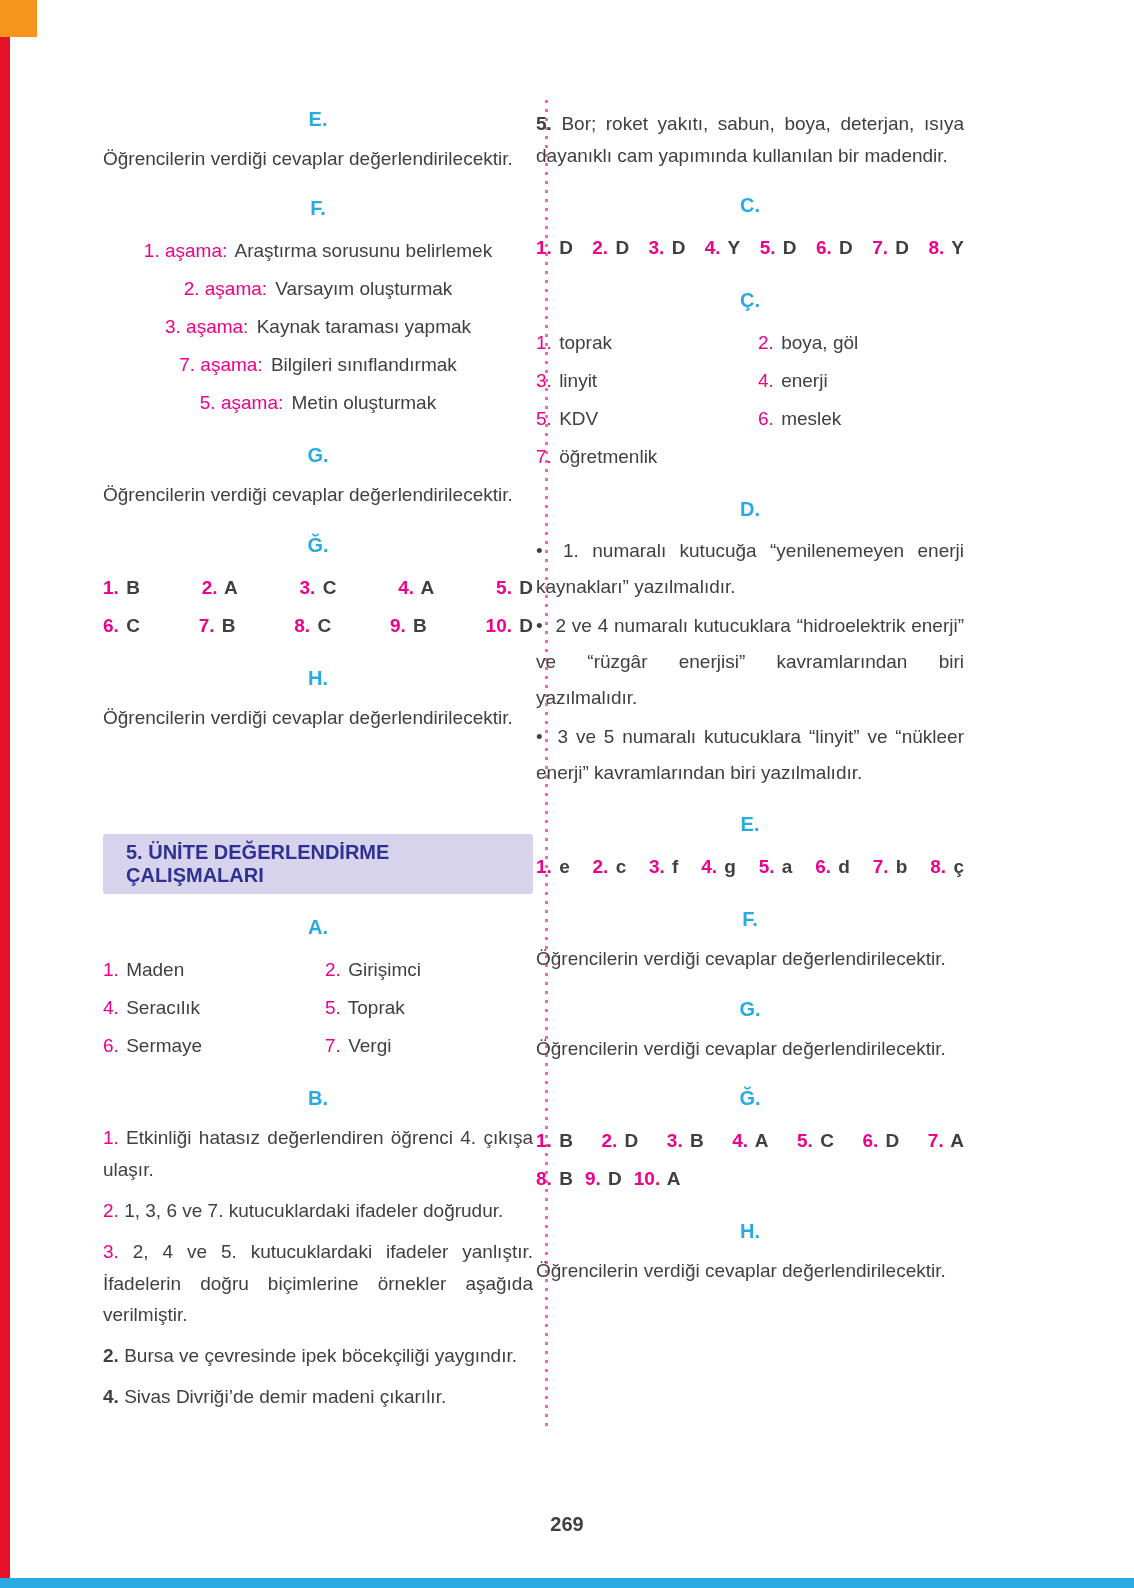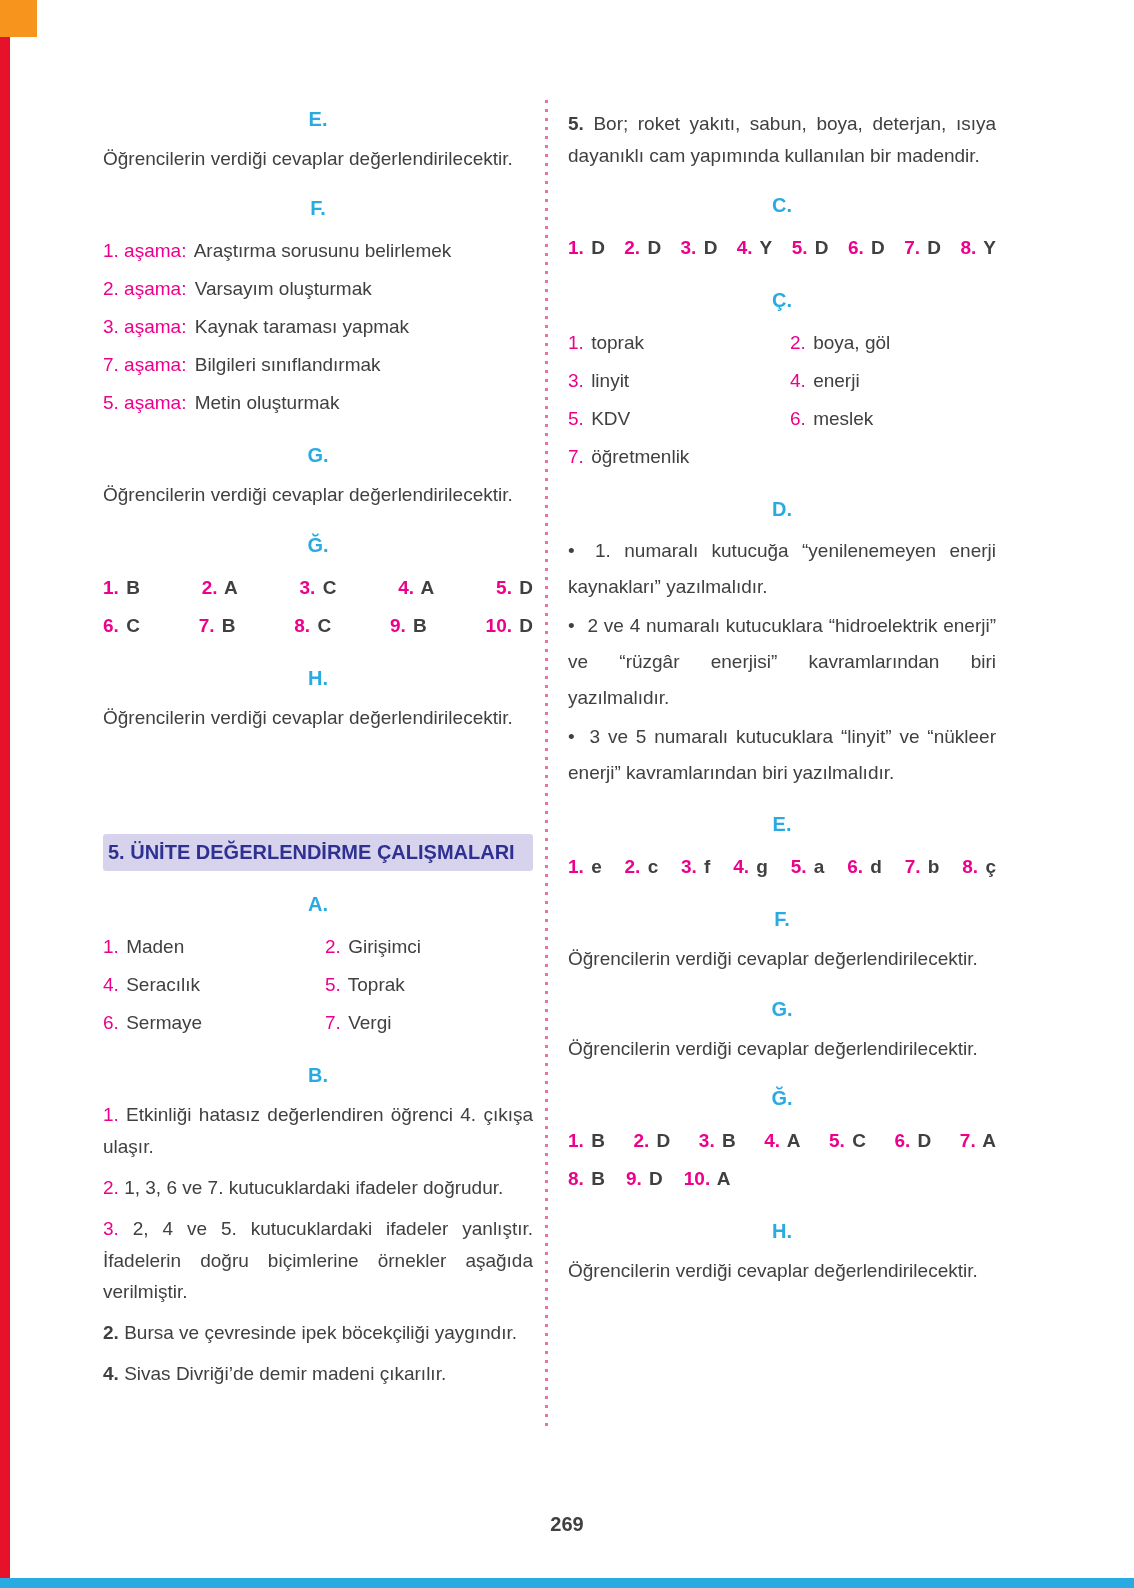--- a/index.html
+++ b/index.html
@@ -16,41 +16,41 @@
   }
   .corner-orange{position:absolute;left:0;top:0;width:37px;height:37px;background:var(--border-orange);}
   .bar-red{position:absolute;left:0;top:37px;width:10px;height:calc(100% - 47px);background:var(--border-red);}
   .bar-blue{position:absolute;left:0;bottom:0;width:100%;height:10px;background:var(--border-blue);}
   .divider{
     position:absolute;left:545px;top:100px;height:1332px;width:3px;
     background:repeating-linear-gradient(to bottom,var(--divider-pink) 0 3px,transparent 3px 9px);
   }
   .col{position:absolute;top:108px;}
   .col-left{left:103px;width:430px;}
-  .col-right{left:568px;width:428px;}
+  .col-right{left:536px;width:428px;}
   .col > *:first-child{margin-top:0;}
   .sec{color:var(--heading-blue);font-weight:bold;font-size:20px;line-height:1.15;text-align:center;margin:22px 0 12px;}
   .body{line-height:1.7;}
   .just{text-align:justify;}
   .nowrap{white-space:nowrap;}
   .pink{color:var(--number-pink);}
   .bold{font-weight:bold;color:var(--body-dark);}
-  .line{line-height:2.0;}
+  .line{line-height:2.0;text-align:center;}
   .line .pink{margin-right:3px;}
   .ansrow{display:flex;line-height:2.0;font-weight:bold;}
   .spread{justify-content:space-between;}
-  .gapped{gap:21px;}
+  .gapped{gap:12px;}
   .ans{white-space:nowrap;}
   .ans .pink{margin-right:2px;}
   .pairgrid{display:grid;grid-template-columns:222px 1fr;line-height:2.0;}
   .cell{white-space:nowrap;}
   .cell .pink{margin-right:2px;}
   .banner{
     margin-top:100px;background:var(--box-bg);color:var(--box-text);
-    font-weight:bold;font-size:20px;padding:7px 5px;border-radius:3px;
+    font-weight:bold;font-size:20px;padding:7px 23px;border-radius:3px;
   }
   .para{line-height:1.68;margin-bottom:9px;}
   .bullet-para{line-height:1.9;margin-bottom:3px;}
   .bullet{margin-right:7px;}
   .pagenum{
     position:absolute;left:0;right:0;bottom:52px;text-align:center;
     font-weight:bold;font-size:20px;color:var(--body-dark);
   }
 </style>
 </head>

